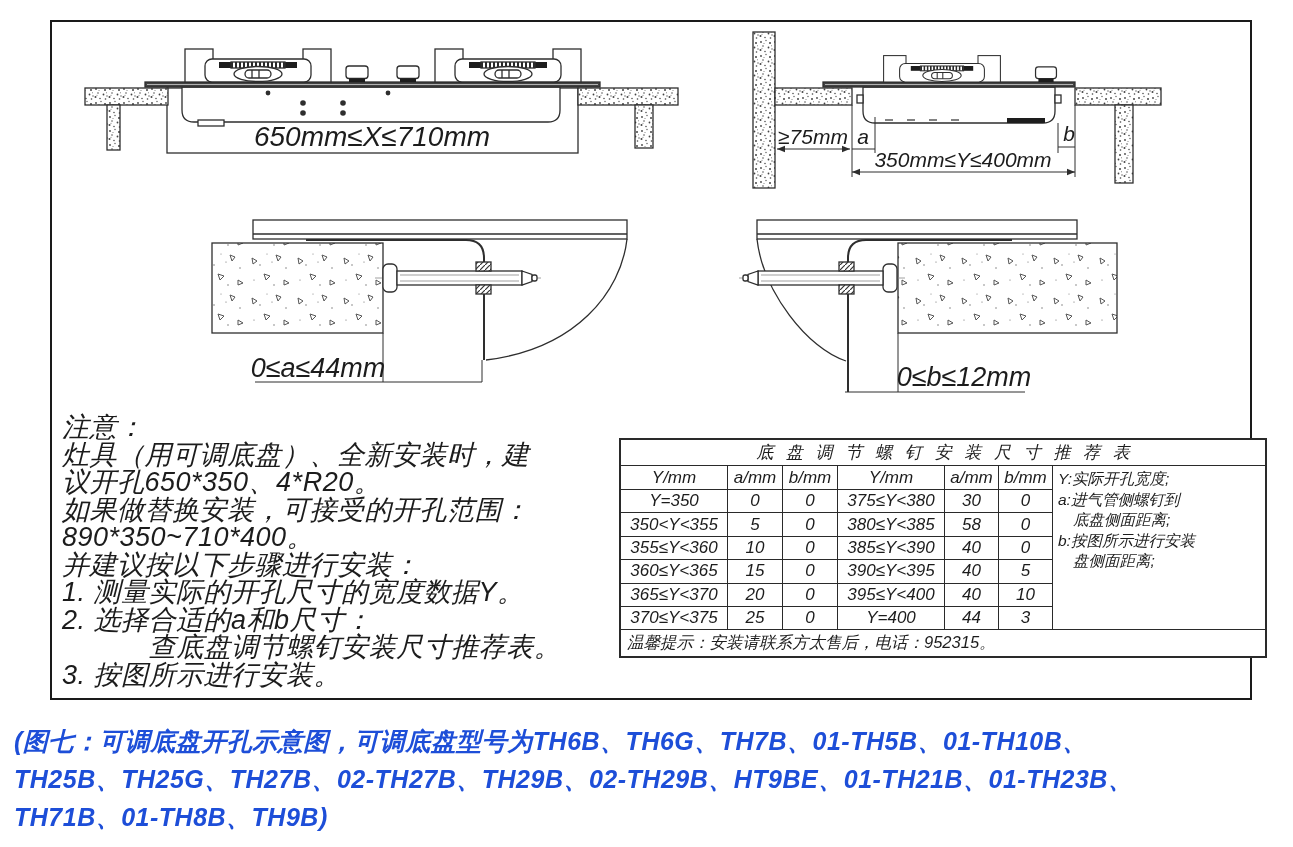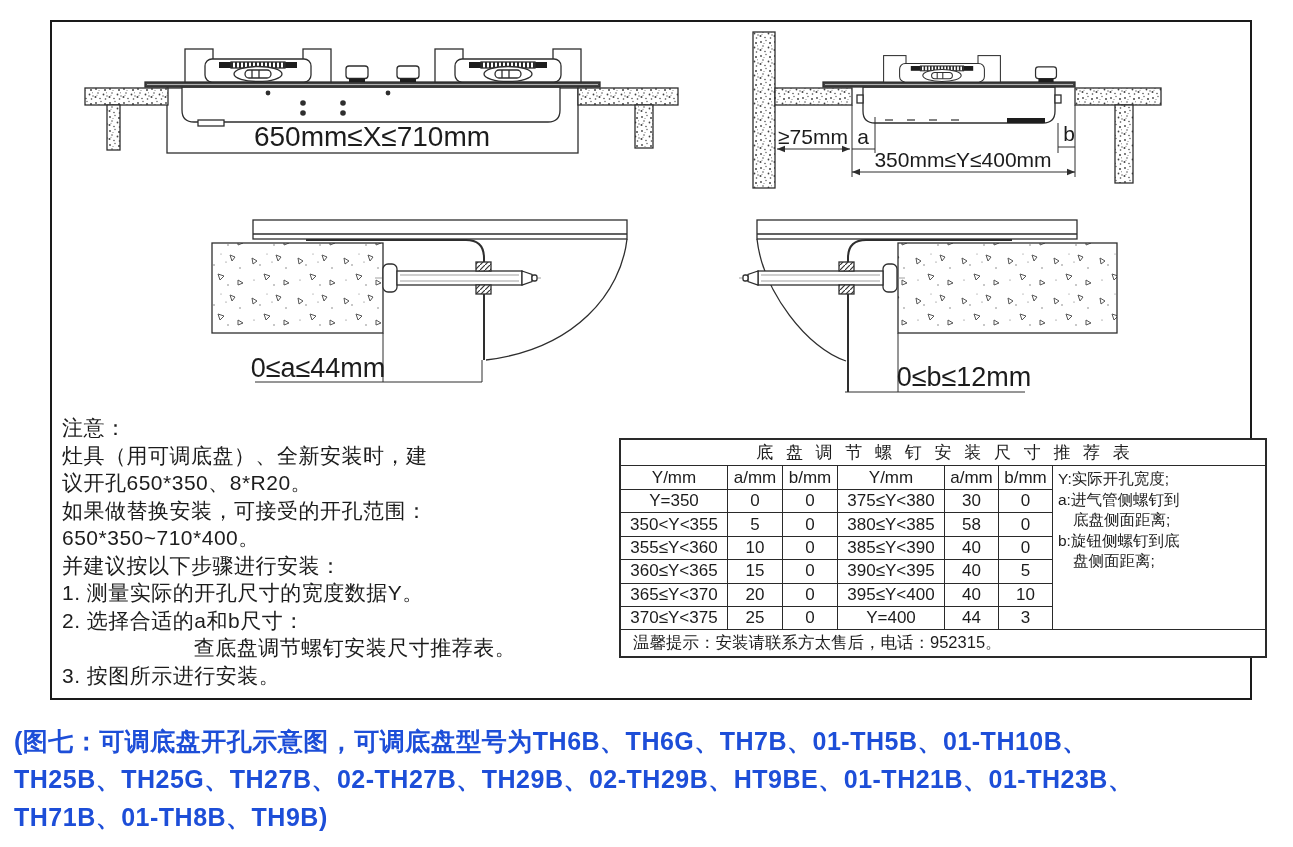--- a/index.html
+++ b/index.html
@@ -1,41 +1,41 @@
 <!DOCTYPE html>
 <html><head>
 <meta charset="utf-8">
 <style>
   html,body{margin:0;padding:0;background:#fff;}
   .page{position:relative;width:1293px;height:847px;background:#fff;overflow:hidden;
-        font-family:"Liberation Sans",sans-serif;color:#1c1c1c;}
+        font-family:"Liberation Sans",sans-serif;color:#1c1c1c;font-style:italic;}
   .frame{position:absolute;left:50px;top:20px;width:1202px;height:680px;
          border:2.5px solid #1a1a1a;box-sizing:border-box;background:#fff;}
   svg text{font-family:"Liberation Sans",sans-serif;fill:#1c1c1c;}
   .dgm{position:absolute;}
   #d1{left:80px;top:30px;}
   #d2{left:745px;top:25px;}
   #d3{left:200px;top:210px;}
   #d4{left:680px;top:210px;}
-  .notes{position:absolute;left:62px;top:414px;width:552px;font-size:21px;
+  .notes{position:absolute;left:62px;top:414px;width:552px;font-size:27px;
          line-height:27.5px;letter-spacing:.5px;}
   .notes .indent{padding-left:34px;text-align:center;}
   .tbl{position:absolute;left:619px;top:438px;width:648px;height:220px;
        border:2px solid #2a2a2a;box-sizing:border-box;background:#fff;
        display:grid;grid-template-columns:107px 55px 55px 107px 54px 54px 1fr;
        grid-template-rows:26px 24px repeat(6,23.4px) 1fr;font-size:17px;}
   .tbl .c{border-right:1.5px solid #2a2a2a;border-bottom:1.5px solid #2a2a2a;
           display:flex;align-items:center;justify-content:center;white-space:nowrap;}
   .tbl .noR{border-right:none;}
   .ttl{grid-column:1/-1;border-bottom:1.5px solid #2a2a2a;display:flex;
        align-items:center;justify-content:center;letter-spacing:4px;padding-left:4px;}
   .lgd{grid-column:7;grid-row:2/9;border-bottom:1.5px solid #2a2a2a;
        font-size:15.5px;line-height:20.5px;padding:3px 2px 0 5px;}
   .lgd .ind{padding-left:15px;}
-  .tft{grid-column:1/-1;display:flex;align-items:center;padding-left:12px;
+  .tft{grid-column:1/-1;display:flex;align-items:center;padding-left:6px;
        font-size:16.5px;white-space:nowrap;}
   .caption{position:absolute;left:14px;top:722px;width:1262px;font-size:25px;
            font-weight:bold;line-height:38px;letter-spacing:.5px;color:#1d4ed8;}
 </style>
 </head>
 <body>
 
 <div class="page">
 
   <svg width="0" height="0" style="position:absolute">
@@ -212,37 +212,37 @@
         <line x1="218" y1="123" x2="218" y2="182"></line>
         <line x1="165" y1="182" x2="345" y2="182"></line>
       </g>
     </g>
     <text x="284" y="176" font-size="27" text-anchor="middle">0≤b≤12mm</text>
   </svg>
 
   <div class="notes">
     <div>注意：</div>
     <div>灶具（用可调底盘）、全新安装时，建</div>
-    <div>议开孔650*350、8*R20。</div>
+    <div>议开孔650*350、4*R20。</div>
     <div>如果做替换安装，可接受的开孔范围：</div>
-    <div>650*350~710*400。</div>
+    <div>890*350~710*400。</div>
     <div>并建议按以下步骤进行安装：</div>
     <div>1. 测量实际的开孔尺寸的宽度数据Y。</div>
     <div>2. 选择合适的a和b尺寸：</div>
     <div class="indent">查底盘调节螺钉安装尺寸推荐表。</div>
     <div>3. 按图所示进行安装。</div>
   </div>
 
   <div class="tbl">
     <div class="ttl">底 盘 调 节 螺 钉 安 装 尺 寸 推 荐 表</div>
     <div class="lgd noR">
       <div>Y:实际开孔宽度;</div>
       <div>a:进气管侧螺钉到</div>
       <div class="ind">底盘侧面距离;</div>
-      <div>b:旋钮侧螺钉到底</div>
+      <div>b:按图所示进行安装</div>
       <div class="ind">盘侧面距离;</div>
     </div>
     <div class="c">Y/mm</div>
     <div class="c">a/mm</div>
     <div class="c">b/mm</div>
     <div class="c">Y/mm</div>
     <div class="c">a/mm</div>
     <div class="c">b/mm</div>
 
     <div class="c">Y=350</div>

